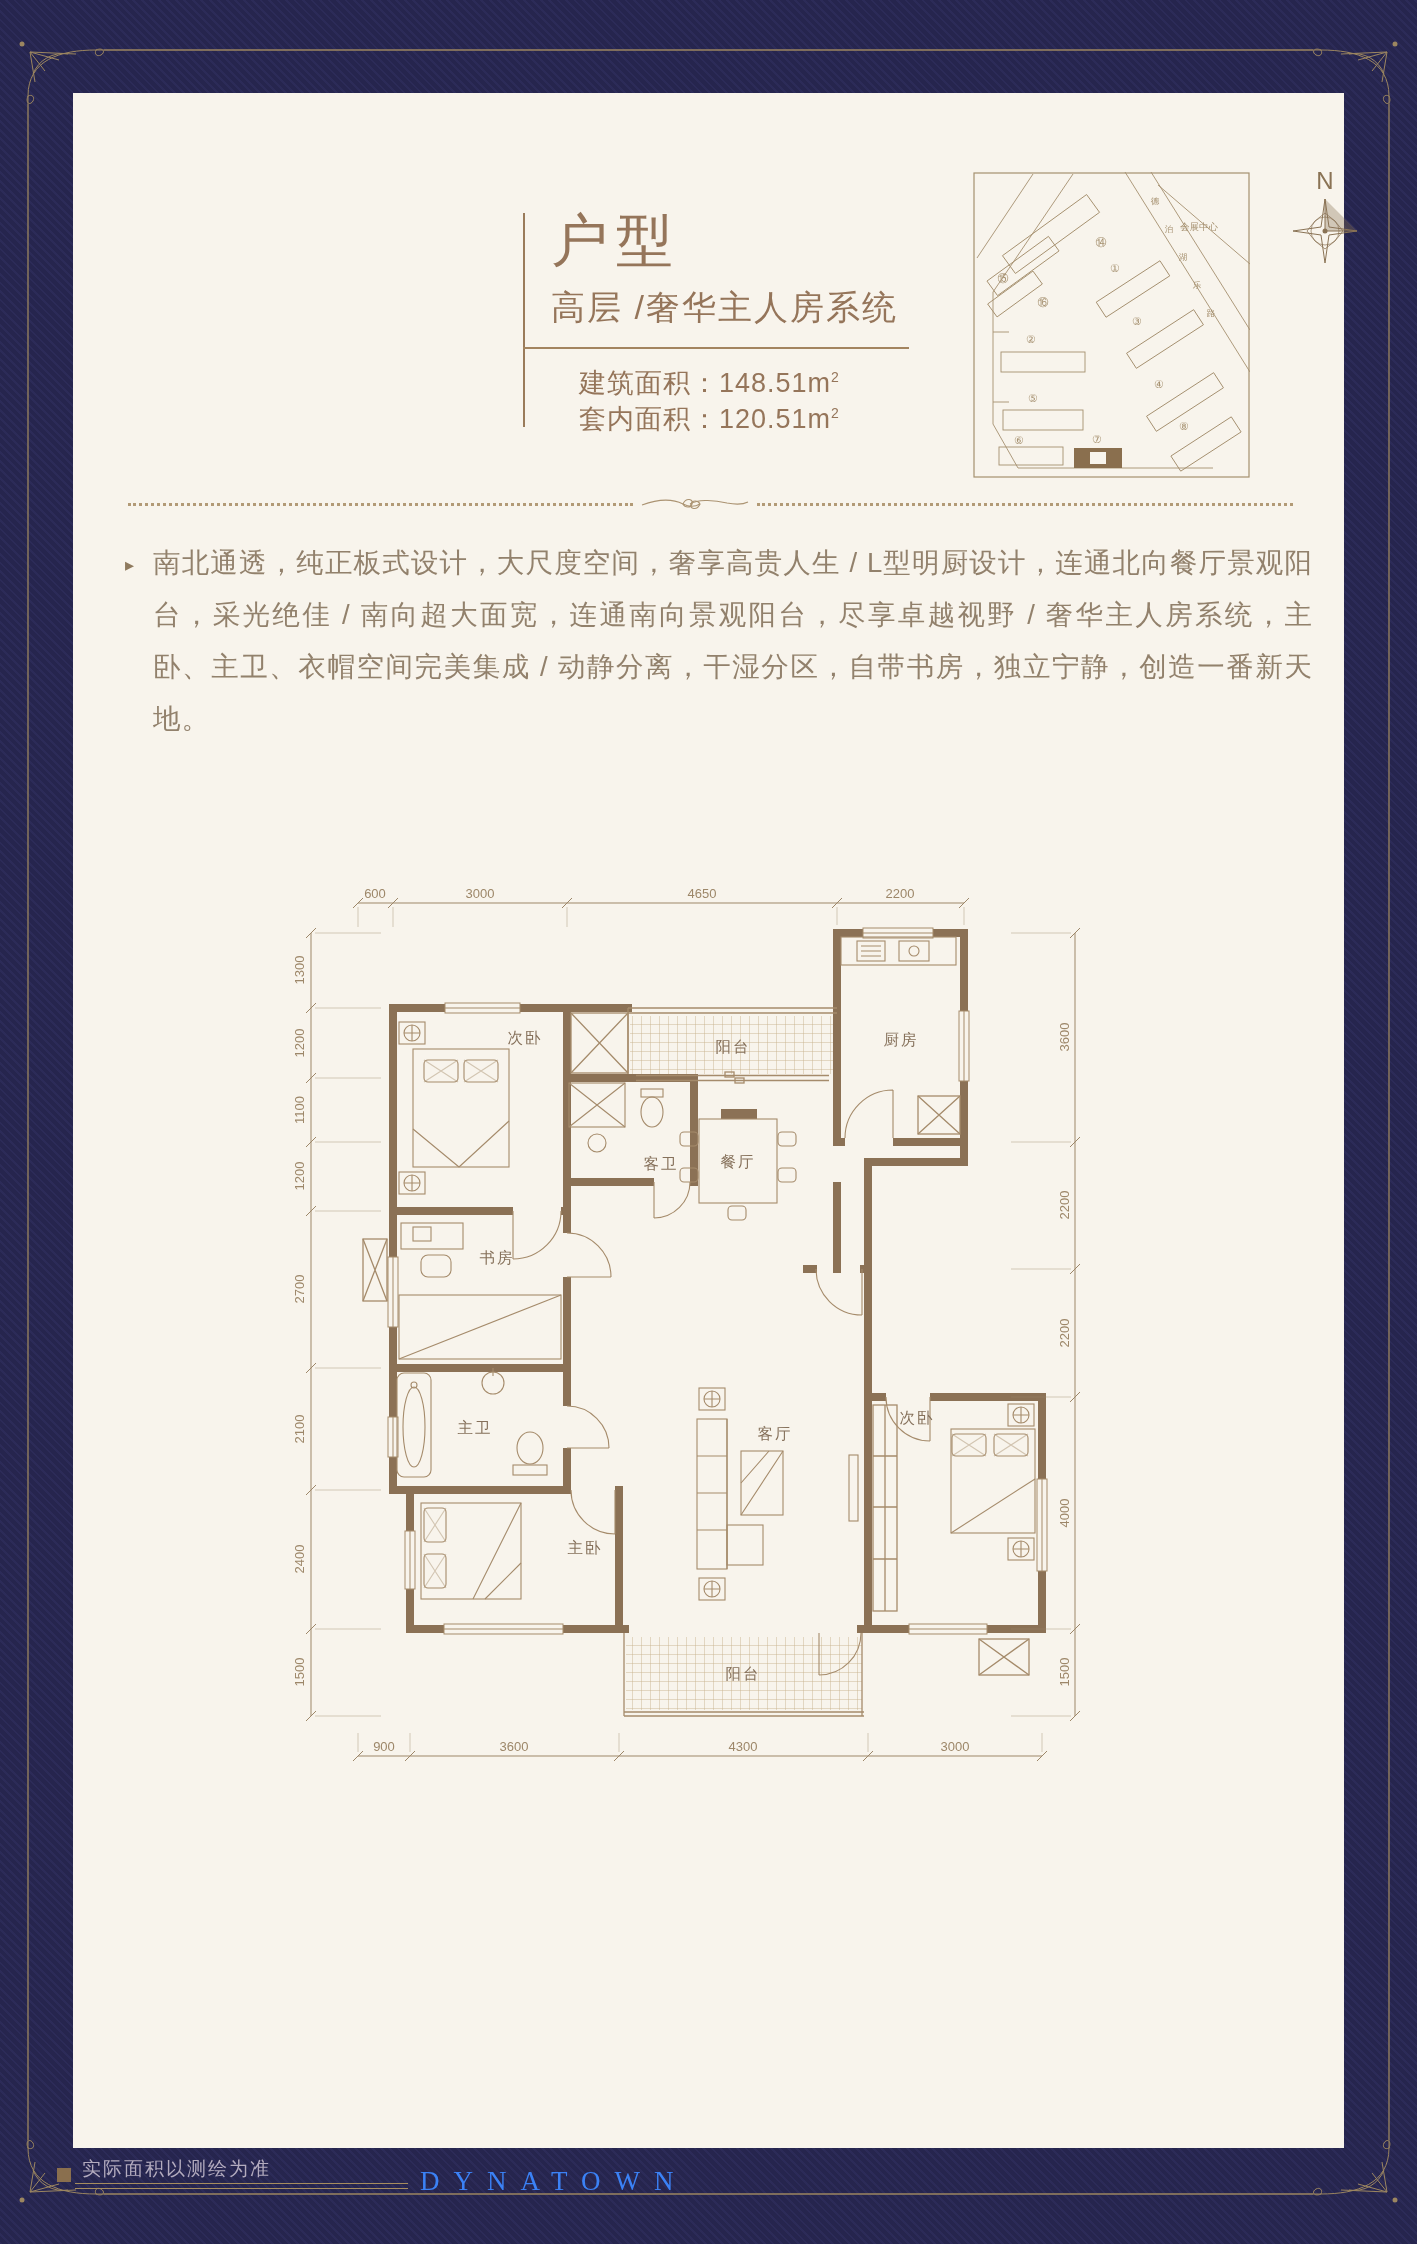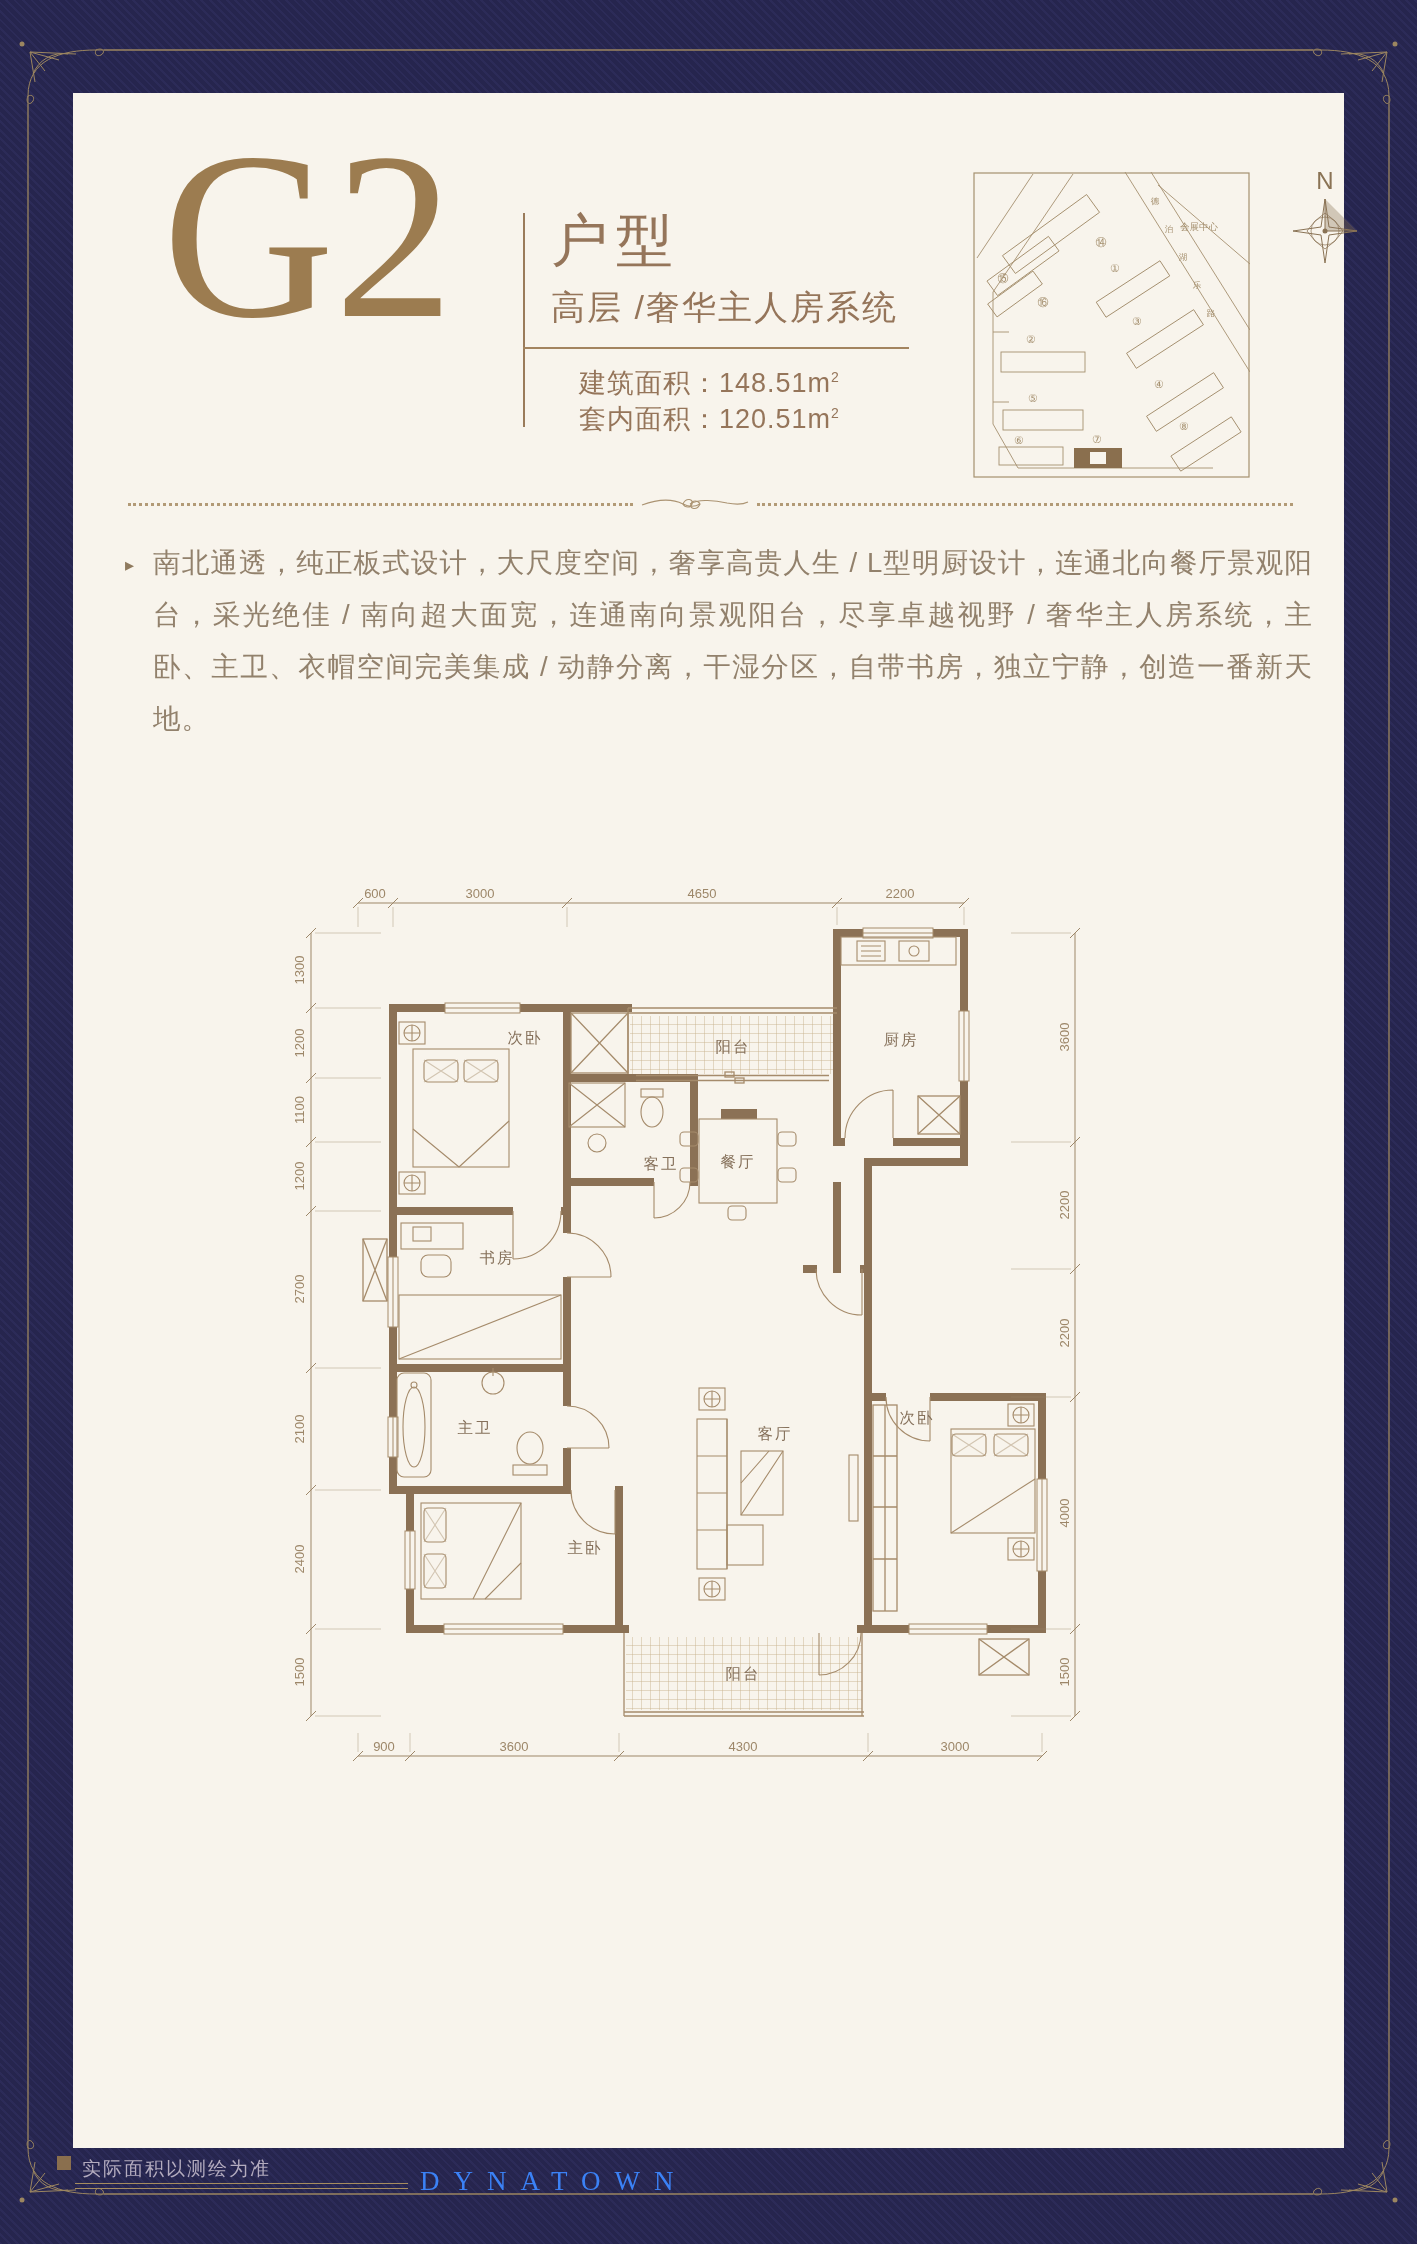--- a/index.html
+++ b/index.html
@@ -34,21 +34,21 @@
   .divider .dots{flex:1;border-top:3px dotted #b29a76;height:0;}
   .divider .orn{flex:0 0 112px;margin:0 6px;}
   .desc{position:absolute;left:52px;top:444px;width:1188px;}
   .desc p{
     margin:0;padding-left:28px;position:relative;
     font-size:27.5px;line-height:52px;color:var(--desc,#92816c);
     text-align:justify;letter-spacing:1px;
   }
   .desc .blt{position:absolute;left:0;top:2px;font-size:18px;color:#8f7a5e;}
   .planwrap{position:absolute;left:190px;top:778px;}
-  .foot-note{position:absolute;left:57px;top:2156px;z-index:3;display:flex;align-items:flex-start;gap:11px;}
+  .foot-note{position:absolute;left:57px;top:2156px;z-index:3;display:flex;align-items:flex-end;gap:11px;}
   .foot-note .sq{width:14px;height:14px;background:var(--accent_dark,#8a6f4e);}
   .foot-note .txt{font-size:19px;color:var(--footer_note,#b3abbe);letter-spacing:2px;}
   .foot-rule{position:absolute;left:75px;top:2183px;width:333px;height:4px;z-index:3;
     border-top:1px solid #a68d5f;border-bottom:1px solid #a68d5f;}
   .brand{position:absolute;left:420px;top:2166px;z-index:3;
     font-family:"Liberation Serif", serif;font-size:27px;letter-spacing:14px;color:#3b82f6;}
   text{font-family:"Liberation Sans", sans-serif;}
 </style>
 </head>
 <body>
@@ -67,21 +67,20 @@
     <path d="M96,50 c7,-3 10,2 5,5 c-4,2 -7,-1 -5,-5 Z M28,96 c-3,7 2,10 5,5 c2,-4 -1,-7 -5,-5 Z"></path>
     <circle cx="22" cy="44" r="2.5" fill="#9c8660" stroke="none"></circle>
   </g>
   <use href="#corner-tl" transform="translate(1417,0) scale(-1,1)"></use>
   <use href="#corner-tl" transform="translate(0,2244) scale(1,-1)"></use>
   <use href="#corner-tl" transform="translate(1417,2244) scale(-1,-1)"></use>
 </svg>
 
 <div class="panel">
 
-  <div class="g2">G2</div>
   <div class="vline"></div>
   <div class="htitle">户型</div>
   <div class="htype">高层 /奢华主人房系统</div>
   <div class="hline"></div>
   <div class="area-row r1"><span>建筑面积：</span><span>148.51m</span><sup>2</sup></div>
   <div class="area-row r2"><span>套内面积：</span><span>120.51m</span><sup>2</sup></div>
 
   <svg class="siteplan" width="277" height="306" viewBox="0 0 277 306">
     <rect x="1" y="1" width="275" height="304" fill="none" stroke="#a5906f" stroke-width="1.2"></rect>
     <g stroke="#a5906f" stroke-width="0.9" fill="none">

